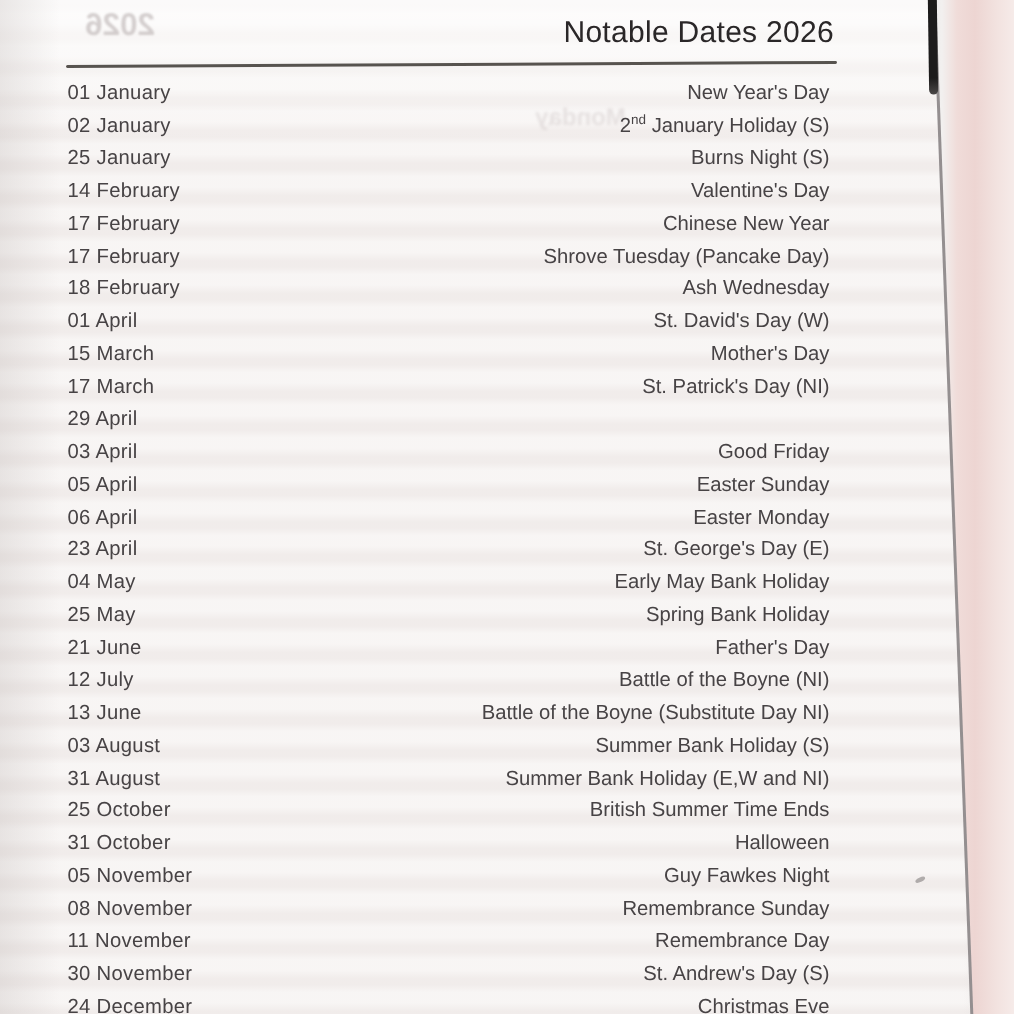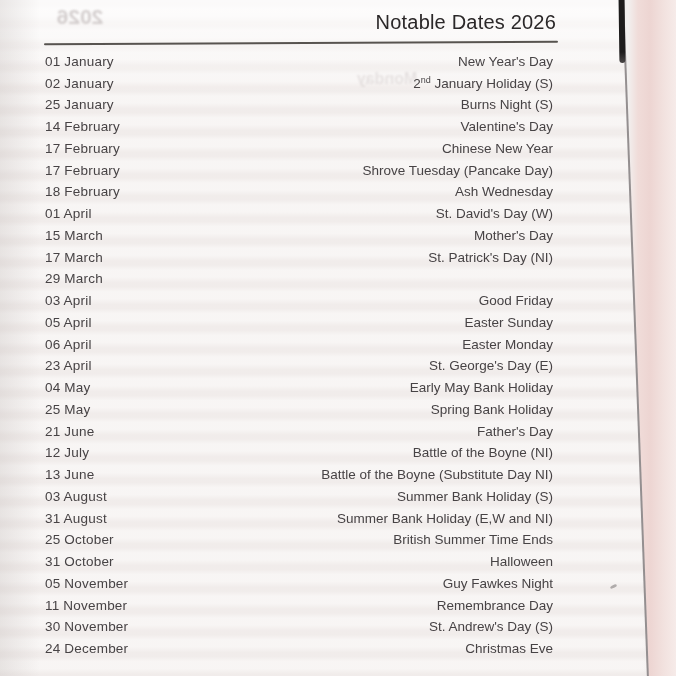--- a/index.html
+++ b/index.html
@@ -184,21 +184,21 @@
         </div>
         <div class="row">
           <span class="date">15 March</span>
           <span class="label">Mother's Day</span>
         </div>
         <div class="row">
           <span class="date">17 March</span>
           <span class="label">St. Patrick's Day (NI)</span>
         </div>
         <div class="row">
-          <span class="date">29 March</span>
+          <span class="date">29 April</span>
         </div>
         <div class="row">
           <span class="date">03 April</span>
           <span class="label">Good Friday</span>
         </div>
         <div class="row">
           <span class="date">05 April</span>
           <span class="label">Easter Sunday</span>
         </div>
         <div class="row">
@@ -243,20 +243,24 @@
         </div>
         <div class="row">
           <span class="date">31 October</span>
           <span class="label">Halloween</span>
         </div>
         <div class="row">
           <span class="date">05 November</span>
           <span class="label">Guy Fawkes Night</span>
         </div>
         <div class="row">
+          <span class="date">08 November</span>
+          <span class="label">Remembrance Sunday</span>
+        </div>
+        <div class="row">
           <span class="date">11 November</span>
           <span class="label">Remembrance Day</span>
         </div>
         <div class="row">
           <span class="date">30 November</span>
           <span class="label">St. Andrew's Day (S)</span>
         </div>
         <div class="row">
           <span class="date">24 December</span>
           <span class="label">Christmas Eve</span>

